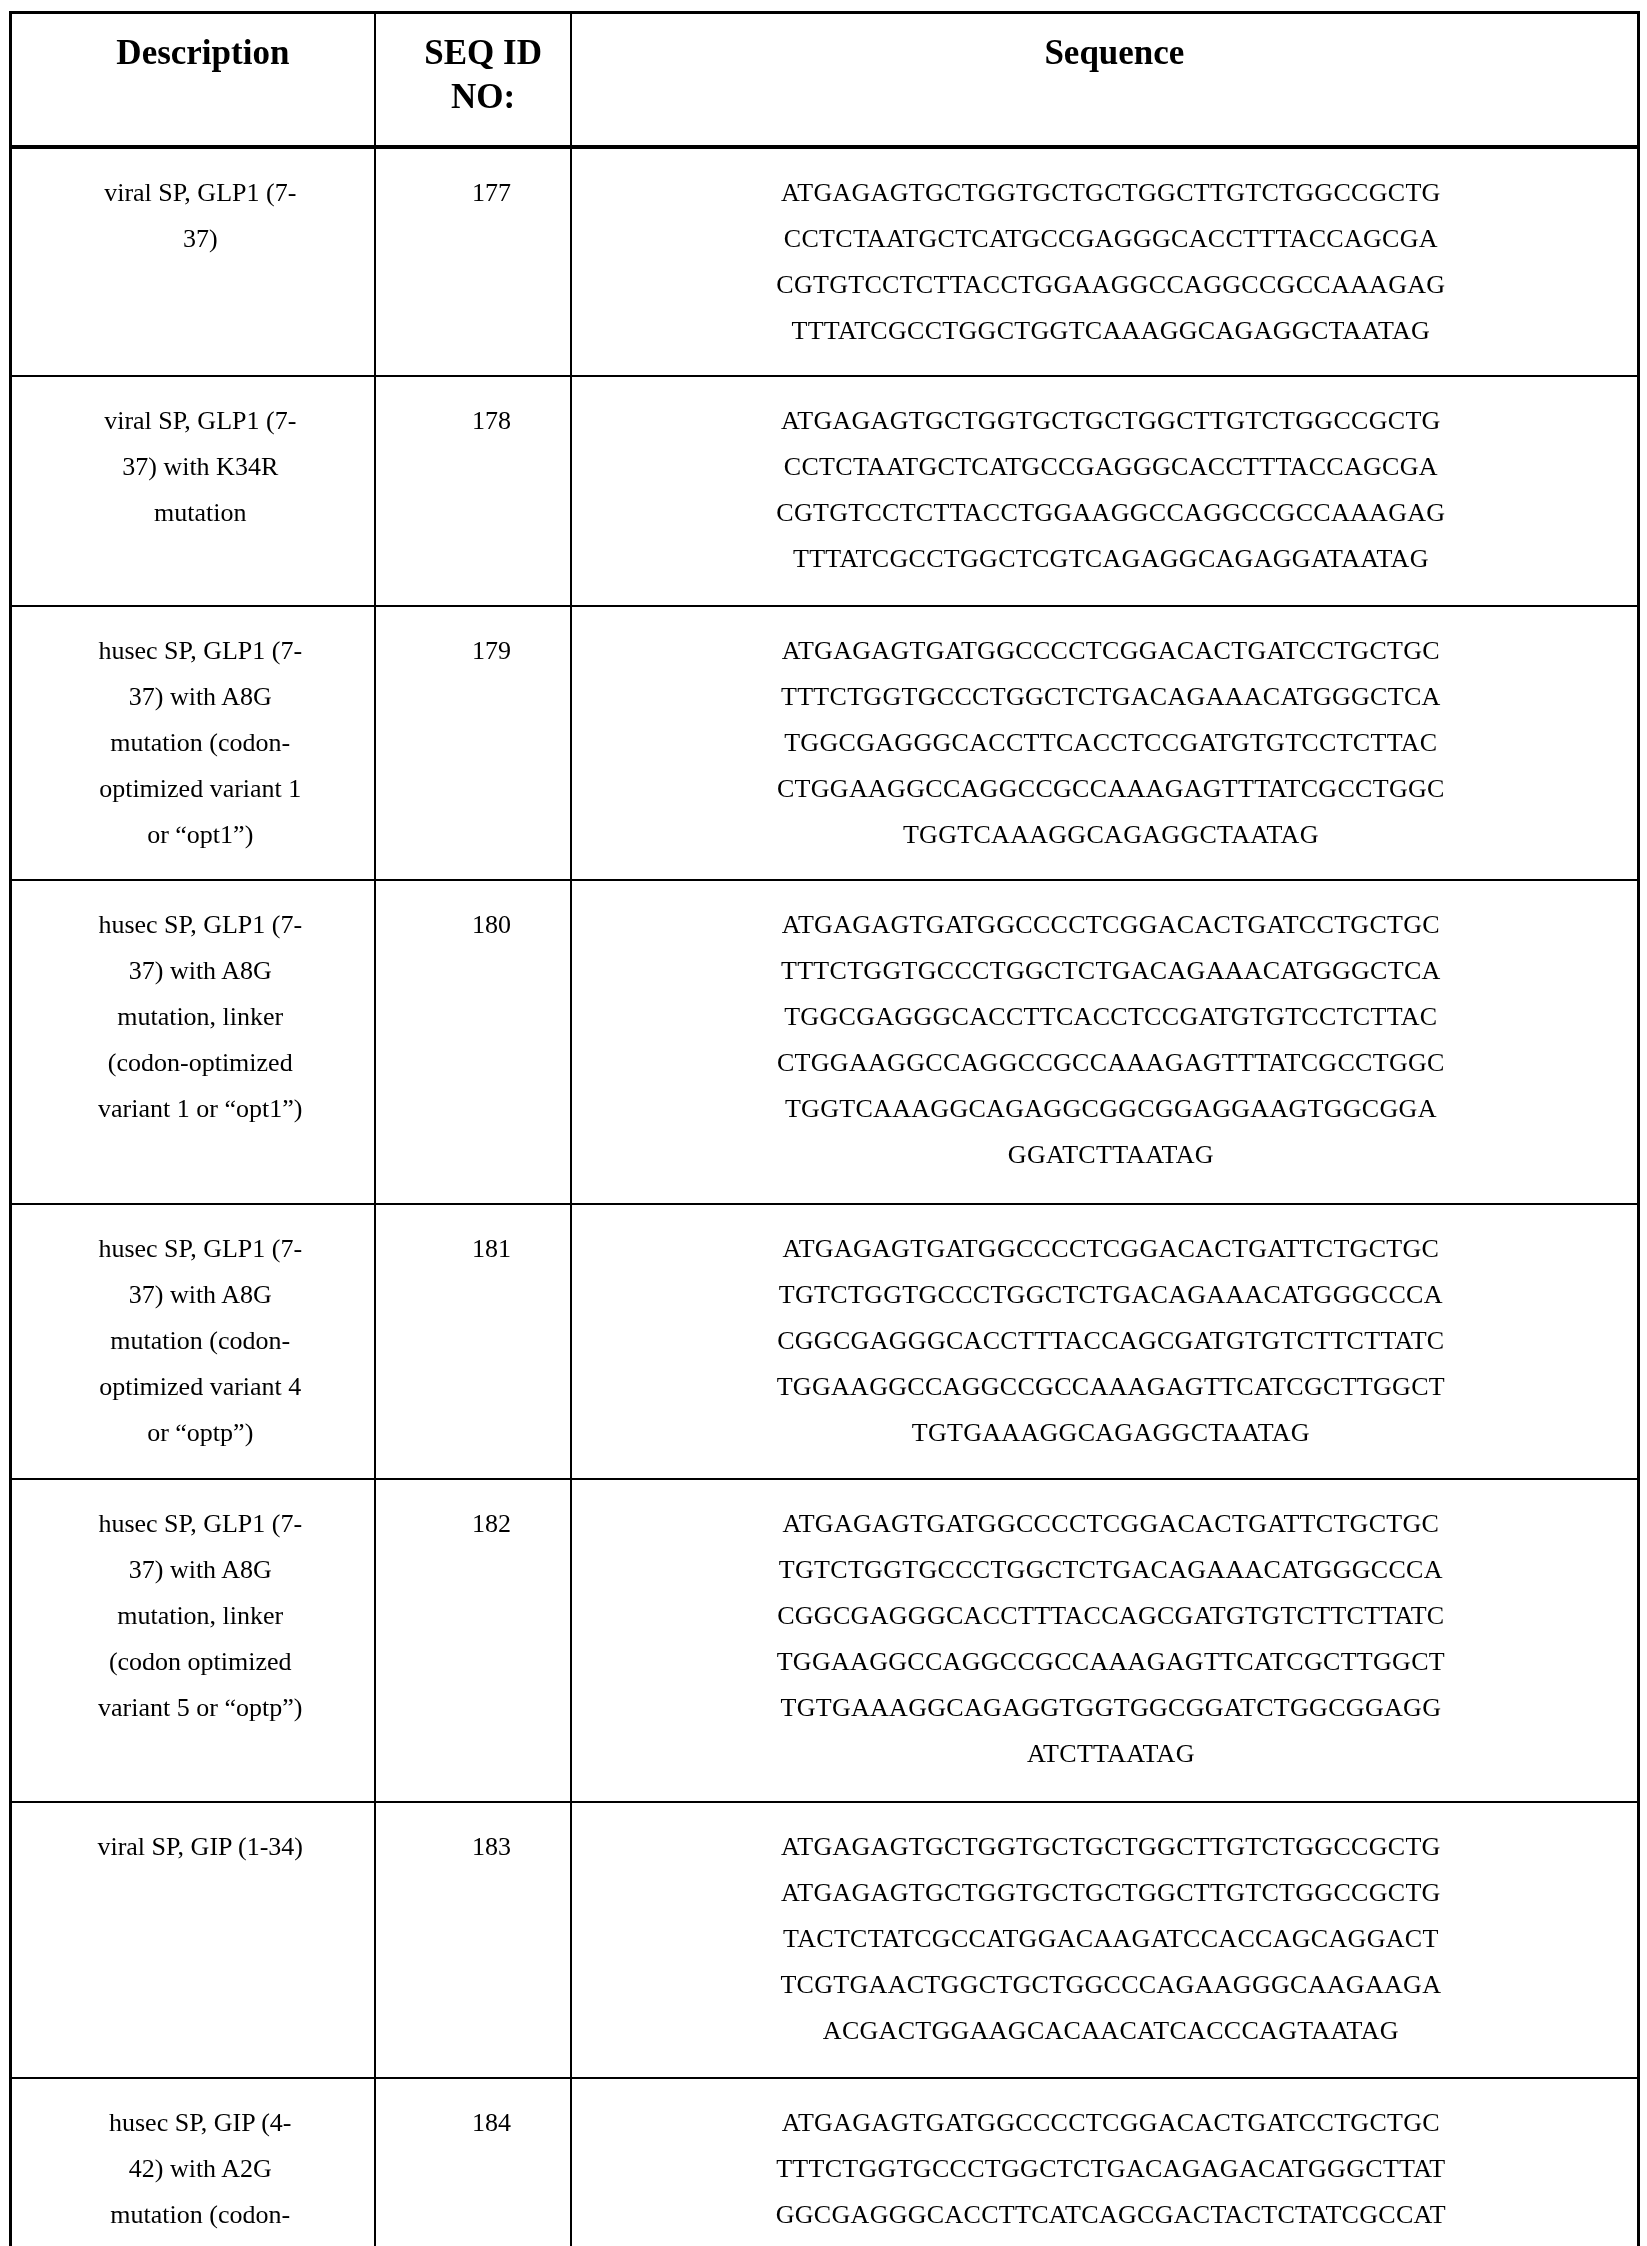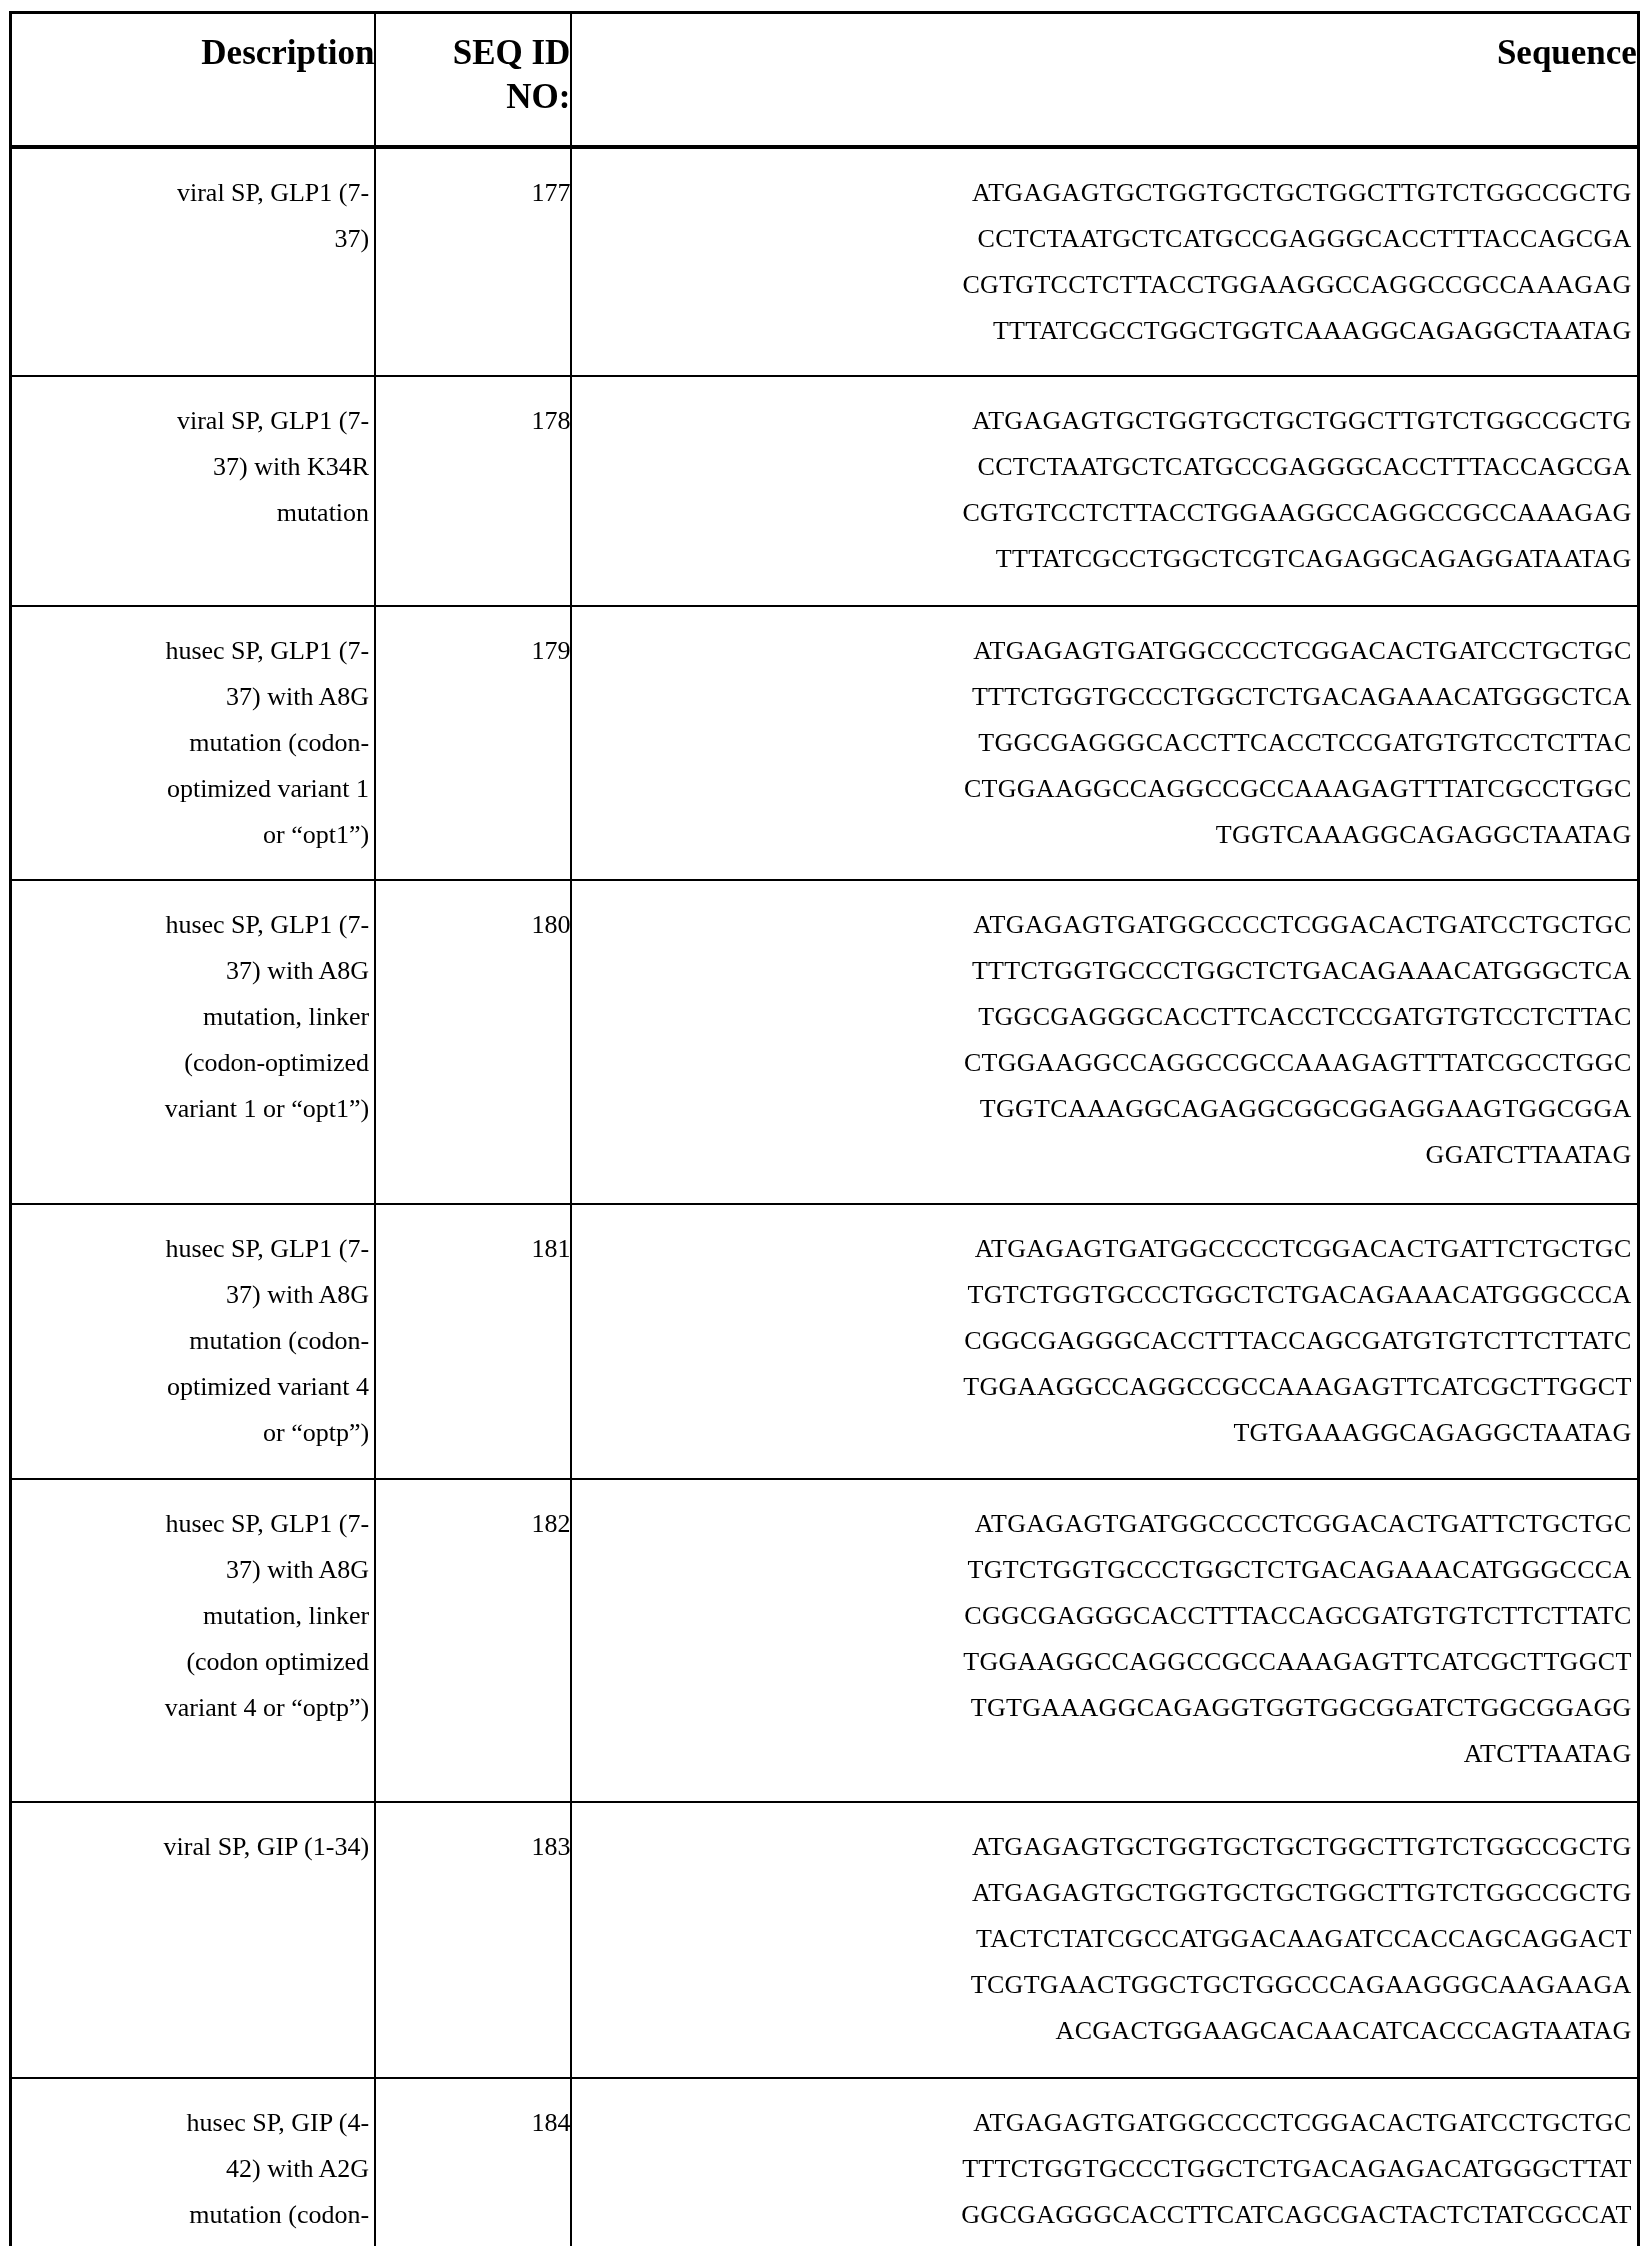--- a/index.html
+++ b/index.html
@@ -23,21 +23,21 @@
     border-collapse: collapse;
     table-layout: fixed;
     border: 3.5px solid #000;
   }
   .seq-table col.c-desc { width: 365px; }
   .seq-table col.c-id { width: 196px; }
   .seq-table col.c-seq { width: 1067px; }
   .seq-table th, .seq-table td {
     border: 2.2px solid #000;
     vertical-align: top;
-    text-align: right;
+    text-align: center;
     padding: 0;
   }
   .seq-table thead tr { height: 135px; }
   .seq-table thead th {
     border-bottom: 4.4px solid #000;
     font-weight: bold;
     font-size: 35px;
     line-height: 44px;
     padding-top: 17.7px;
   }
@@ -171,21 +171,21 @@
           <span class="seq-line">TGGAAGGCCAGGCCGCCAAAGAGTTCATCGCTTGGCT</span>
           <span class="seq-line">TGTGAAAGGCAGAGGCTAATAG</span>
         </td>
       </tr>
       <tr class="r182">
         <td class="d-desc">
           <span class="desc-line">husec SP, GLP1 (7-</span>
           <span class="desc-line">37) with A8G</span>
           <span class="desc-line">mutation, linker</span>
           <span class="desc-line">(codon optimized</span>
-          <span class="desc-line">variant 4 or “optp”)</span>
+          <span class="desc-line">variant 5 or “optp”)</span>
         </td>
         <td class="d-id"><span>182</span></td>
         <td class="d-seq">
           <span class="seq-line">ATGAGAGTGATGGCCCCTCGGACACTGATTCTGCTGC</span>
           <span class="seq-line">TGTCTGGTGCCCTGGCTCTGACAGAAACATGGGCCCA</span>
           <span class="seq-line">CGGCGAGGGCACCTTTACCAGCGATGTGTCTTCTTATC</span>
           <span class="seq-line">TGGAAGGCCAGGCCGCCAAAGAGTTCATCGCTTGGCT</span>
           <span class="seq-line">TGTGAAAGGCAGAGGTGGTGGCGGATCTGGCGGAGG</span>
           <span class="seq-line">ATCTTAATAG</span>
         </td>

